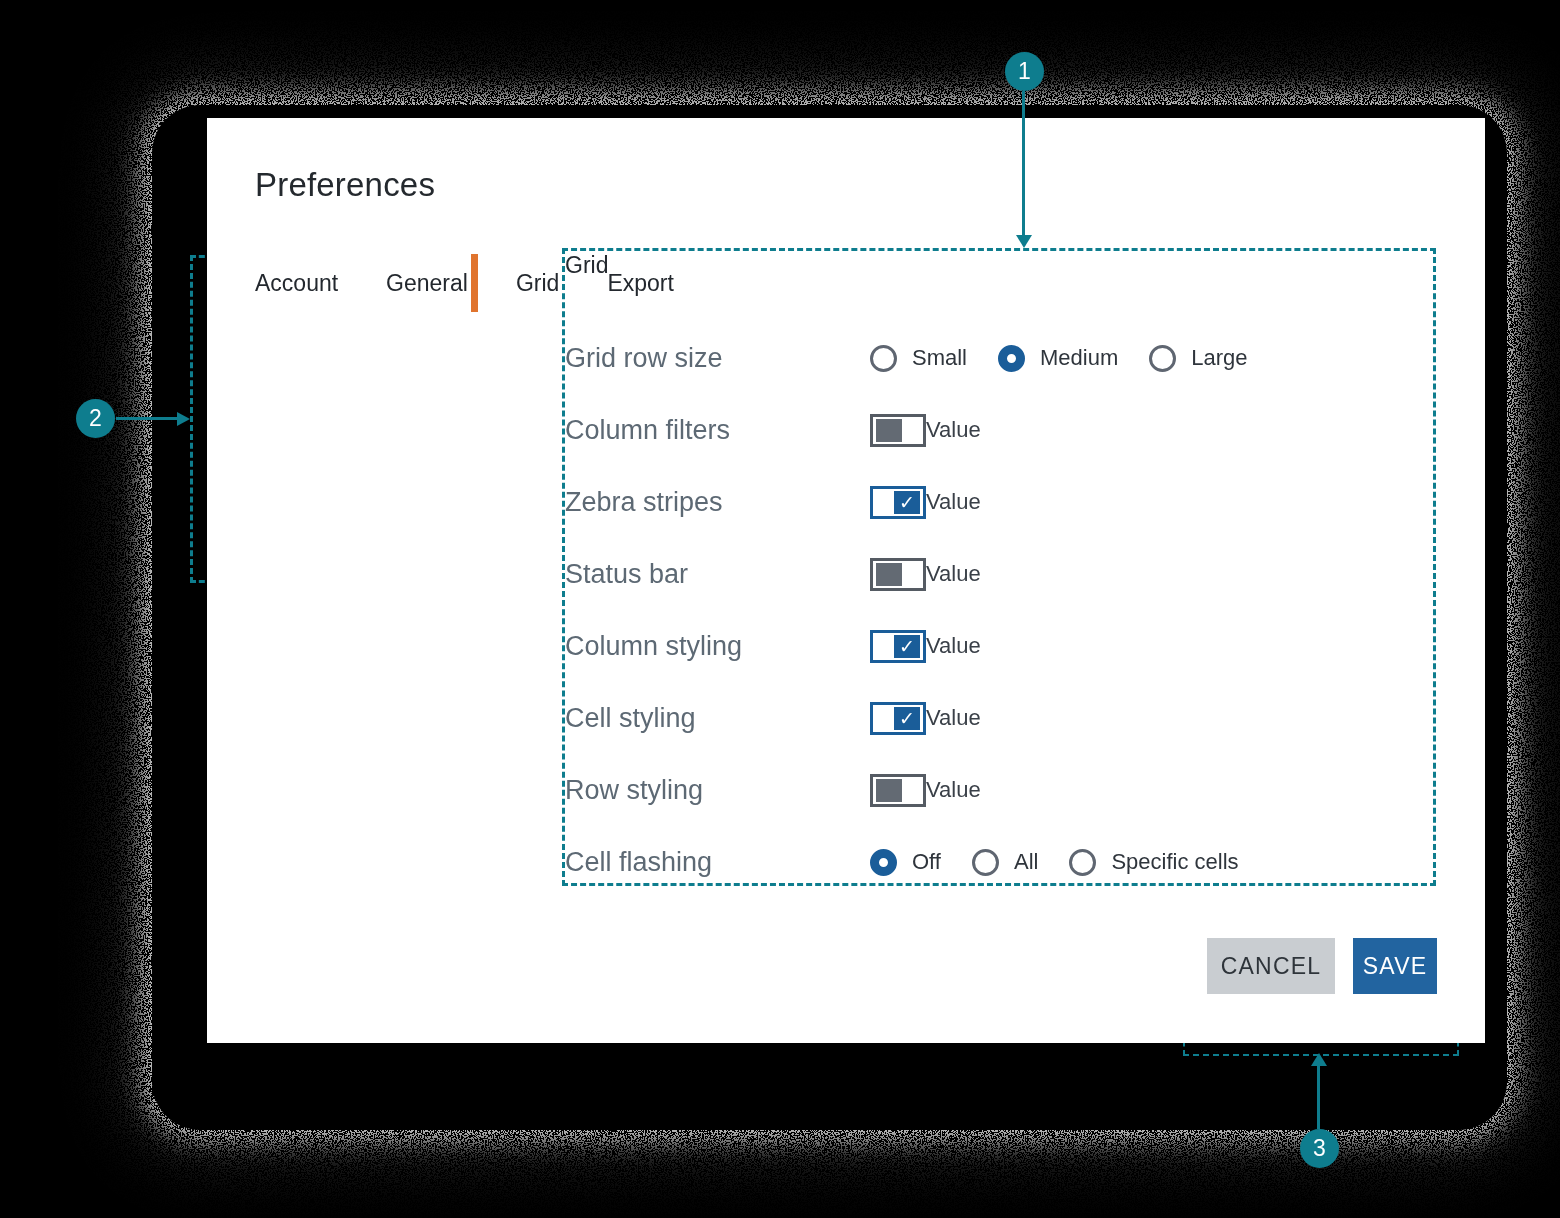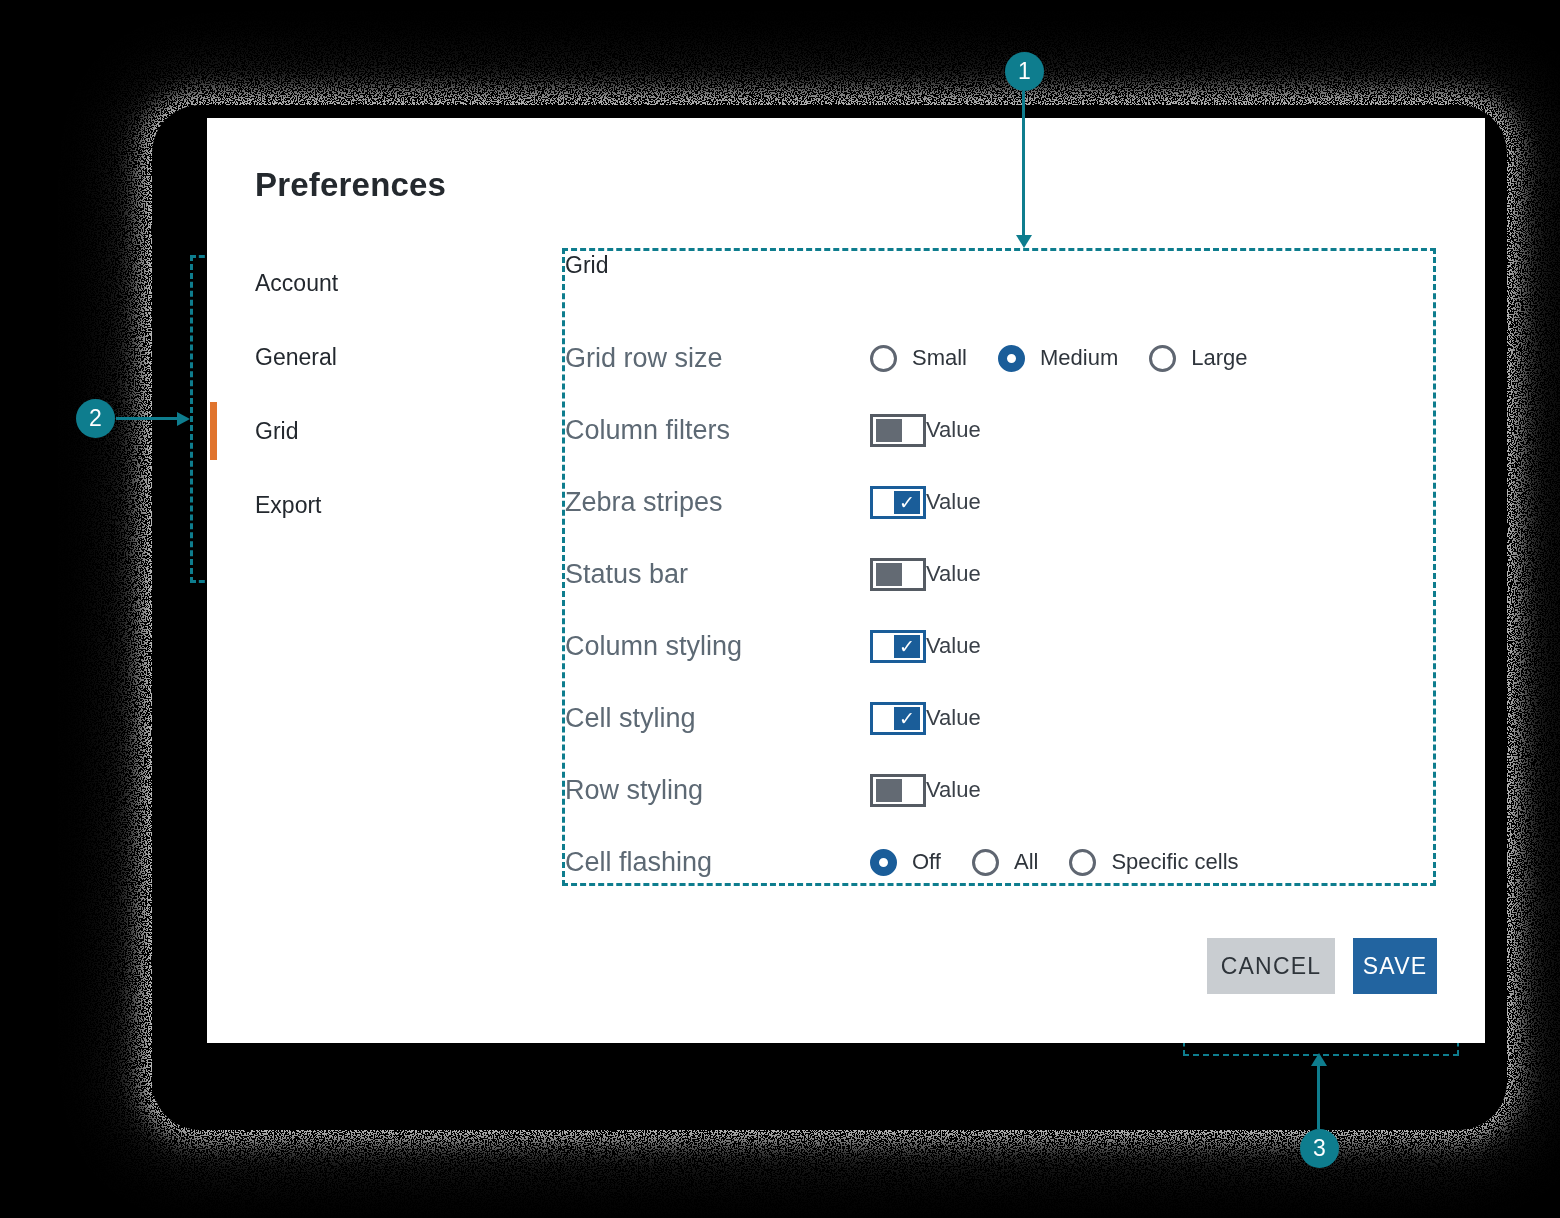--- a/index.html
+++ b/index.html
@@ -12,23 +12,23 @@
   #noise{position:absolute;left:0;top:0;mix-blend-mode:multiply;}
 
   
   .dash-rect{position:absolute;border:3px dashed #0e7d8e;}
   #region-2{left:190px;top:255px;width:150px;height:322px;border-width:3px;}
   #region-3{left:1183px;top:1002px;width:272px;height:50px;border-width:2px;}
 
   
   #card{position:absolute;left:207px;top:118px;width:1278px;height:925px;background:#ffffff;}
 
-  #dialog-title{position:absolute;left:48px;top:48px;font-size:33px;font-weight:700;color:#24292e;letter-spacing:0.2px;}
-
-  #sidebar{position:absolute;left:0;top:128px;width:330px;display:flex;flex-direction:column;}
+  #dialog-title{position:absolute;left:48px;top:48px;font-size:33px;font-weight:400;color:#24292e;letter-spacing:0.2px;}
+
+  #sidebar{position:absolute;left:0;top:128px;width:330px;display:flex;flex-direction:row;}
   .sb-item{position:relative;height:74px;display:flex;align-items:center;padding-left:48px;
            font-size:23px;color:#23282e;cursor:pointer;}
   .selbar{position:absolute;left:3px;top:8px;width:7px;height:58px;background:#e0742e;display:block;}
 
   
   #panel-region{position:absolute;left:355px;top:130px;width:874px;height:638px;border:3px dashed #0e7d8e;box-sizing:border-box;}
   #panel-heading{position:absolute;left:358px;top:134px;font-size:23px;color:#23282e;}
 
   #settings-rows{position:absolute;left:358px;top:204px;width:880px;display:flex;flex-direction:column;}
   .row{height:72px;display:flex;align-items:center;}

